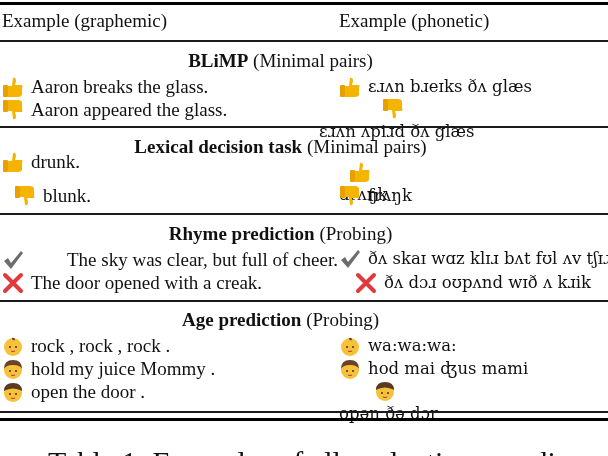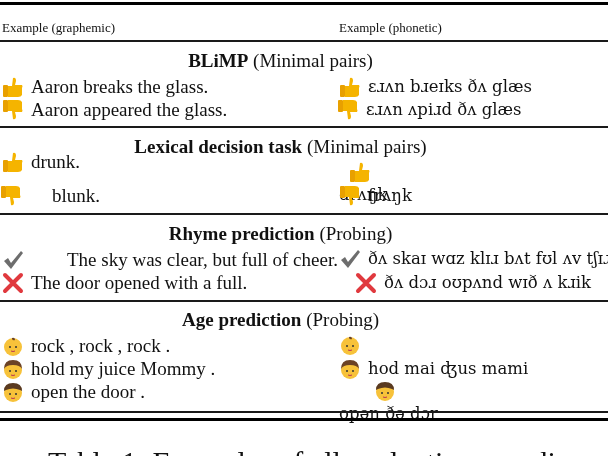--- a/index.html
+++ b/index.html
@@ -4,21 +4,21 @@
   <style>
     html, body { margin: 0; padding: 0; background: #ffffff; }
     body {
       width: 608px; height: 456px; overflow: hidden; position: relative;
       font-family: "Liberation Serif", "DejaVu Serif", serif;
       color: #111111;
     }
     .rule { position: absolute; left: 0; width: 608px; background: #000; }
     .rule.thick { height: 3px; }
     .rule.thin { height: 2px; background: #1a1a1a; }
-    .hdr { position: absolute; top: 16px; font-size: 13px; line-height: 24px; }
+    .hdr { position: absolute; top: 9px; font-size: 19px; line-height: 24px; }
     .section-title {
       position: absolute; left: 0; width: 561px; text-align: center;
       font-size: 19px; line-height: 24px;
     }
     .section-title b { font-weight: bold; }
     .row { position: absolute; font-size: 19px; line-height: 24px; white-space: nowrap; display: flex; align-items: center; }
     .row.ipa { font-family: "DejaVu Serif", "Liberation Serif", serif; font-size: 16.5px; }
     .icon {
       display: inline-block; width: 22px; height: 22px; margin-right: 7px;
       flex: 0 0 22px; position: relative;
@@ -61,21 +61,21 @@
 </div>
 <div class="row ipa" style="left:339px; top:75px;">
   <span class="icon">
       <svg viewBox="0 0 22 22">
         <rect x="1" y="9" width="5" height="12" rx="1" fill="#e8a000"></rect>
         <path d="M6 10 L10 10 L11 2 Q14 1 14 5 L13 9 L20 9 Q21 10 20 12 L20 19 Q19 21 16 21 L6 21 Z" fill="#f5b400"></path>
       </svg>
     </span>
   <span>ɛɹʌn bɹeɪks ðʌ glæs</span>
 </div>
-<div class="row ipa" style="left:337px; top:98px;">
+<div class="row ipa" style="left:319px; top:98px;flex-direction:column;">
   <span class="icon">
       <svg viewBox="0 0 22 22">
         <rect x="1" y="1" width="5" height="12" rx="1" fill="#e8a000"></rect>
         <path d="M6 12 L10 12 L11 20 Q14 21 14 17 L13 13 L20 13 Q21 12 20 10 L20 3 Q19 1 16 1 L6 1 Z" fill="#f5b400"></path>
       </svg>
     </span>
   <span>ɛɹʌn ʌpiɹd ðʌ glæs</span>
 </div>
 
 <div class="rule thin" style="top:126px;"></div>
@@ -85,21 +85,21 @@
 </div>
 <div class="row" style="left:2px; top:150px;">
   <span class="icon">
       <svg viewBox="0 0 22 22">
         <rect x="1" y="9" width="5" height="12" rx="1" fill="#e8a000"></rect>
         <path d="M6 10 L10 10 L11 2 Q14 1 14 5 L13 9 L20 9 Q21 10 20 12 L20 19 Q19 21 16 21 L6 21 Z" fill="#f5b400"></path>
       </svg>
     </span>
   <span>drunk.</span>
 </div>
-<div class="row" style="left:0; top:184px;gap:23px;">
+<div class="row" style="left:14px; top:184px;">
   <span class="icon">
       <svg viewBox="0 0 22 22">
         <rect x="1" y="1" width="5" height="12" rx="1" fill="#e8a000"></rect>
         <path d="M6 12 L10 12 L11 20 Q14 21 14 17 L13 13 L20 13 Q21 12 20 10 L20 3 Q19 1 16 1 L6 1 Z" fill="#f5b400"></path>
       </svg>
     </span>
   <span>blunk.</span>
 </div>
 <div class="row ipa" style="left:339px; top:161px;flex-direction:column;">
   <span class="icon">
@@ -132,21 +132,21 @@
       </svg>
     </span>
   <span>The sky was clear, but full of cheer.</span>
 </div>
 <div class="row" style="left:2px; top:271px;">
   <span class="icon">
       <svg viewBox="0 0 22 22">
         <path d="M3 3 L19 19 M19 3 L3 19" stroke="#e0393e" stroke-width="4" stroke-linecap="round"></path>
       </svg>
     </span>
-  <span>The door opened with a full.</span>
+  <span>The door opened with a creak.</span>
 </div>
 <div class="row ipa" style="left:339px; top:247px;">
   <span class="icon">
       <svg viewBox="0 0 22 22">
         <path d="M2 12 L6 9 L9 14 L19 2 L21 4 L9 20 Z" fill="#6d6d6d"></path>
       </svg>
     </span>
   <span>ðʌ skaɪ wɑz klɪɹ bʌt fʊl ʌv tʃɪɹ</span>
 </div>
 <div class="row ipa" style="left:355px; top:271px;">
@@ -202,20 +202,21 @@
 <div class="row ipa" style="left:339px; top:334px;">
   <span class="icon">
       <svg viewBox="0 0 22 22">
         <circle cx="11" cy="12" r="9" fill="#f7c23a"></circle>
         <path d="M10 3 Q13 2 13 5 Q11 6 10 4" fill="#6b4226"></path>
         <circle cx="8" cy="12" r="1" fill="#333"></circle>
         <circle cx="14" cy="12" r="1" fill="#333"></circle>
         <path d="M9 16 Q11 17 13 16" stroke="#b35" stroke-width="1" fill="none"></path>
       </svg>
     </span>
+  <span>wa:wa:wa:</span>
 </div>
 <div class="row ipa" style="left:339px; top:357px;justify-content:center;">
   <span class="icon">
       <svg viewBox="0 0 22 22">
         <circle cx="11" cy="12" r="9" fill="#f7c23a"></circle>
         <path d="M2 11 Q2 2 11 2 Q20 2 20 11 Q18 7 11 7 Q4 7 2 11 Z" fill="#6b4226"></path>
         <circle cx="8" cy="13" r="1" fill="#333"></circle>
         <circle cx="14" cy="13" r="1" fill="#333"></circle>
         <path d="M9 17 Q11 18 13 17" stroke="#b35" stroke-width="1" fill="none"></path>
       </svg>

